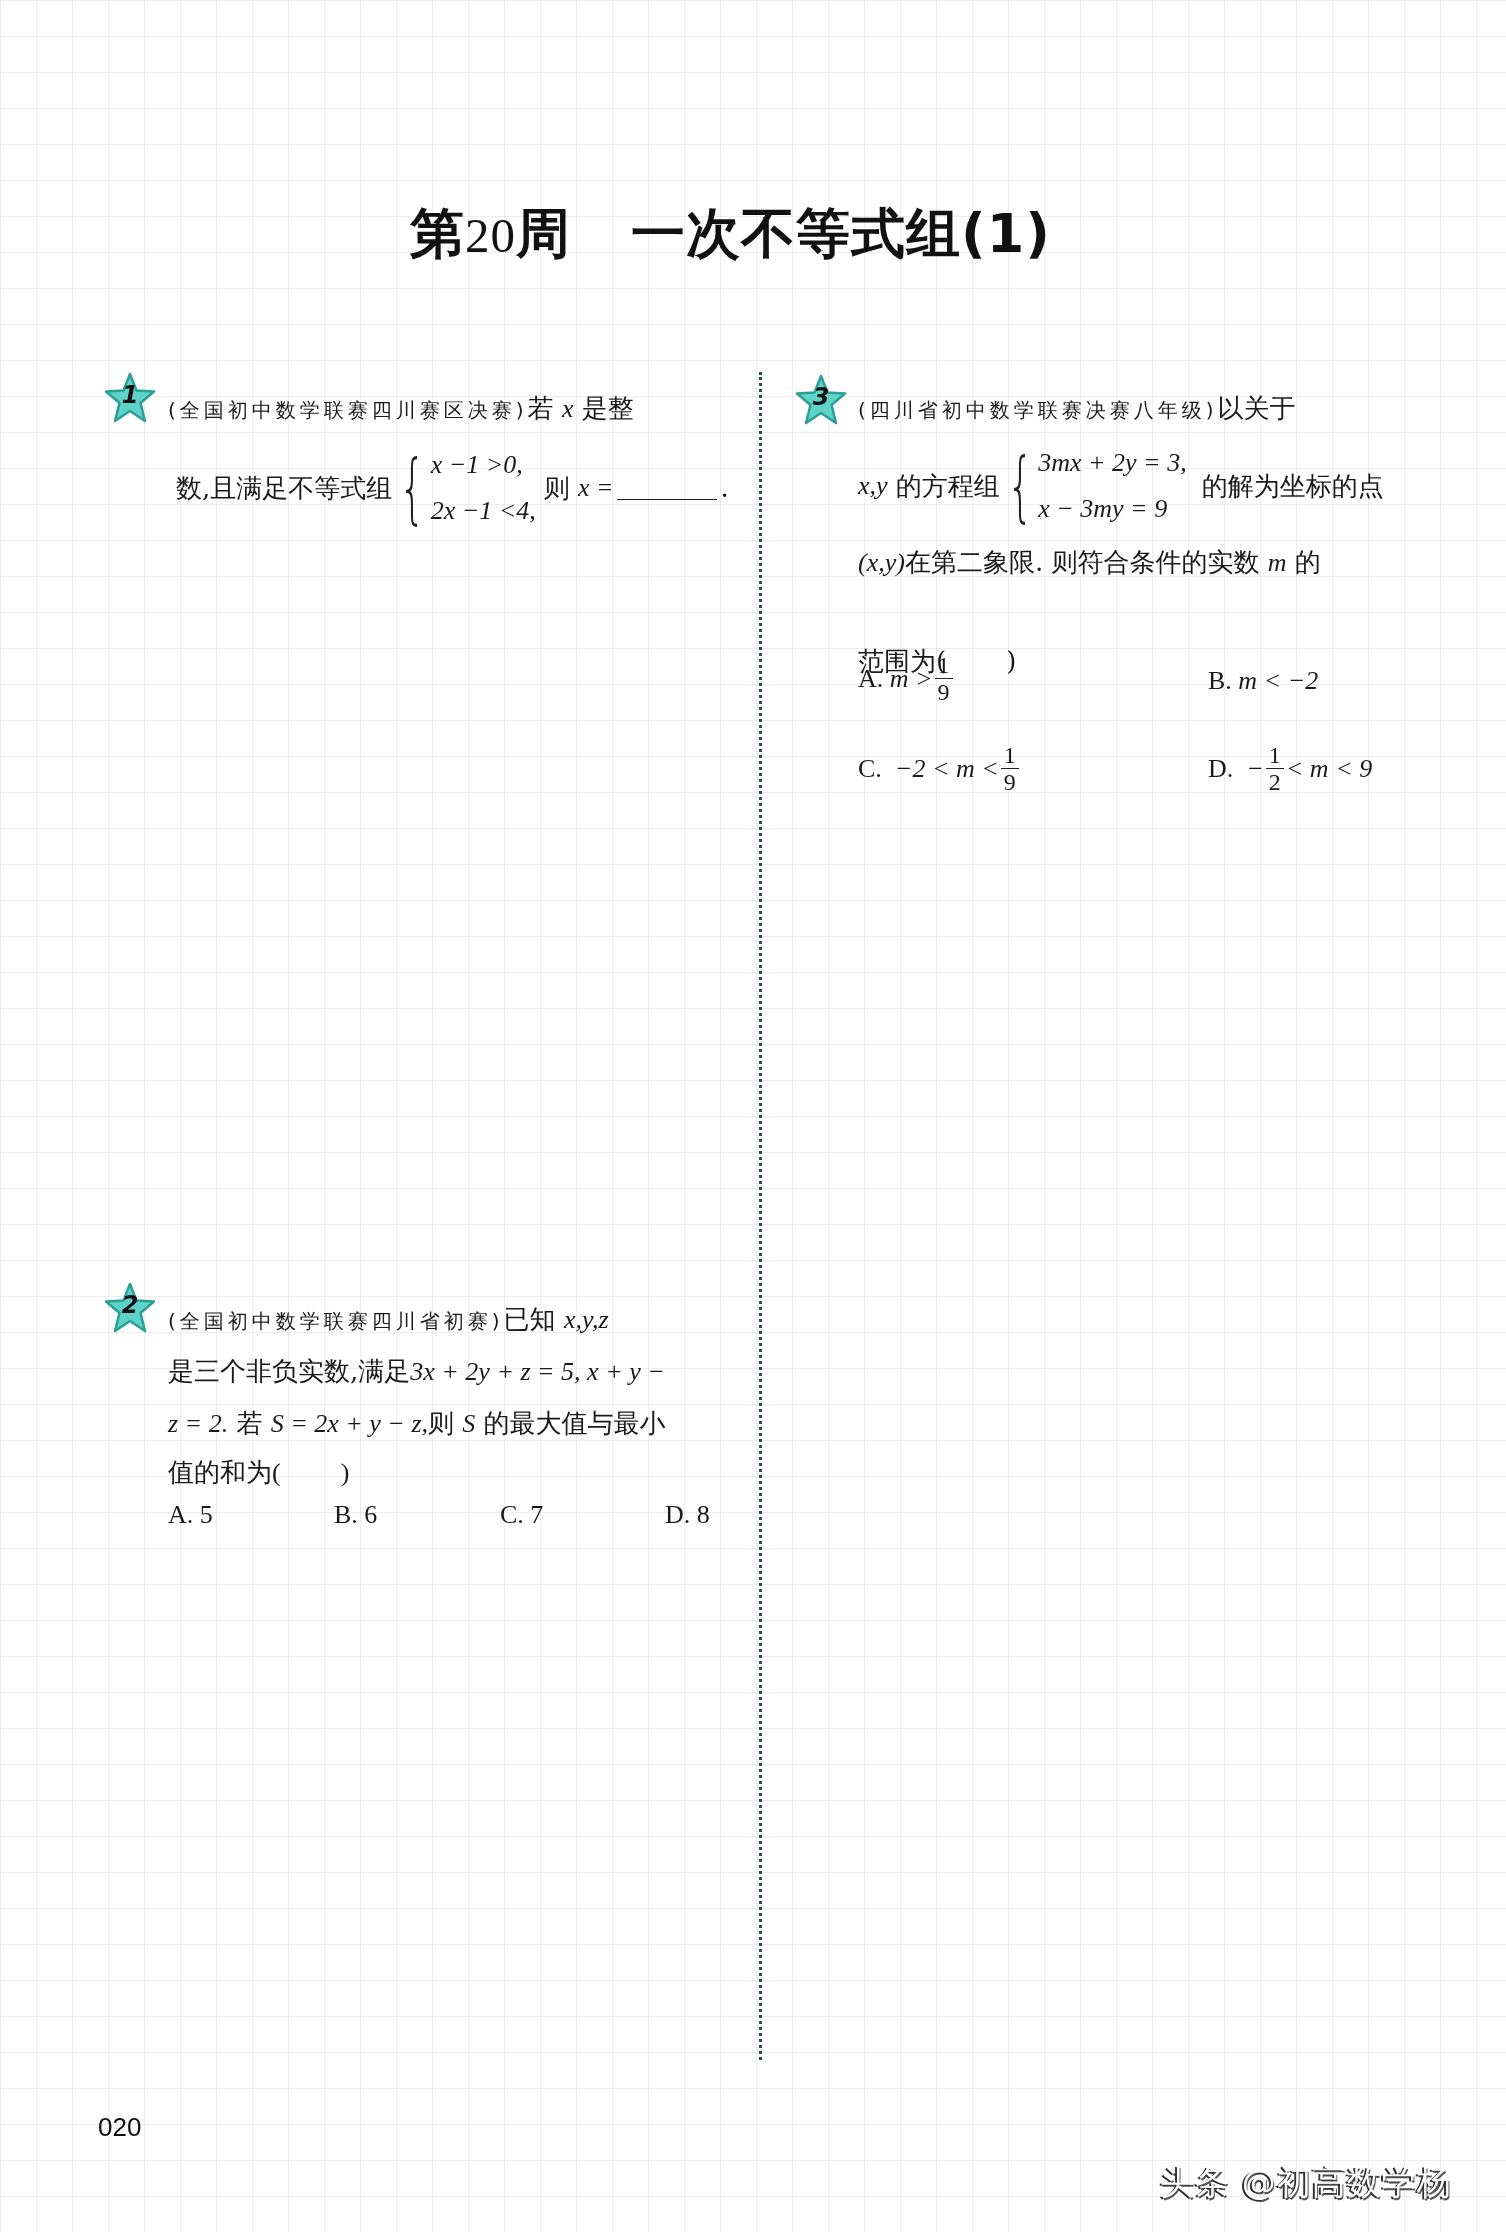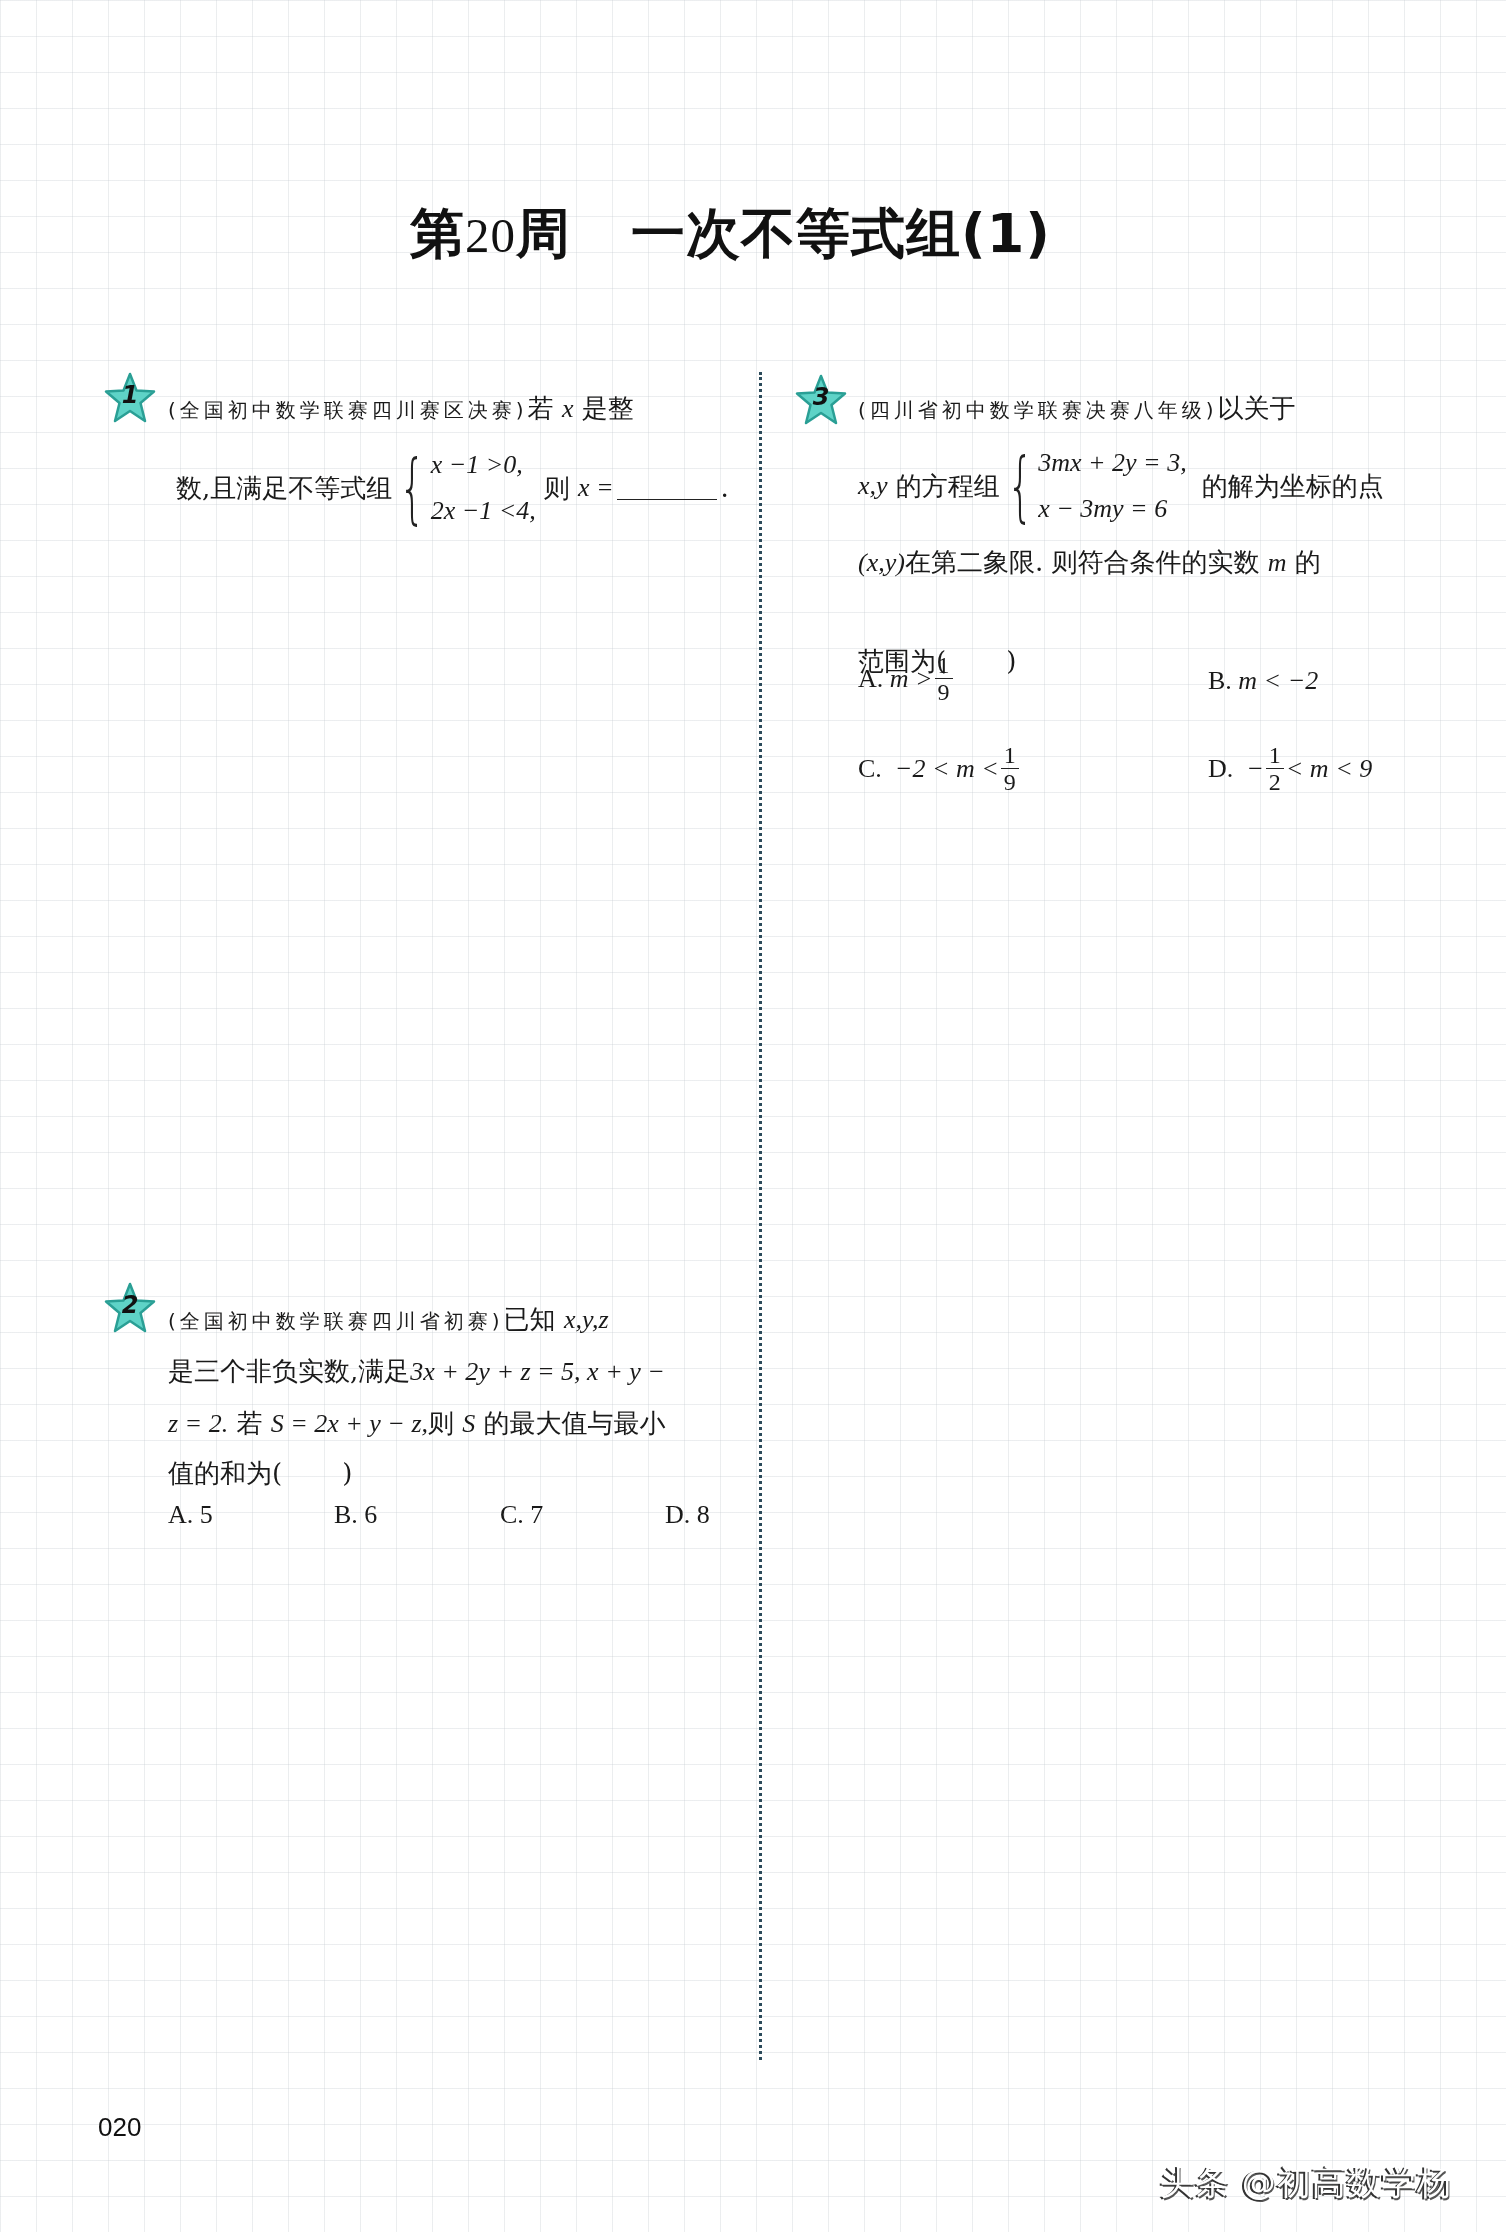--- a/index.html
+++ b/index.html
@@ -92,21 +92,21 @@
 </div>
 <div class="abs line" style="left:168px; top:1304px;">
   <span class="src">(全国初中数学联赛四川省初赛)</span><span>已知</span> <span class="it">x,y,z</span>
 </div>
 <div class="abs line" style="left:168px; top:1356px;">
   <span>是三个非负实数,满足</span><span class="it">3x + 2y + z = 5, x + y −</span>
 </div>
 <div class="abs line" style="left:168px; top:1408px;">
   <span class="it">z = 2.</span> <span>若</span> <span class="it">S = 2x + y − z,</span><span>则</span> <span class="it">S</span> <span>的最大值与最小</span>
 </div>
-<div class="abs line" style="left:168px; top:1458px;">
+<div class="abs line" style="left:168px; top:1458px;font-family:Liberation Serif, serif;">
   <span>值的和为(</span><span class="paren-blank"></span><span>)</span>
 </div>
 <div class="abs opt" style="left:168px; top:1500px;">A. 5</div>
 <div class="abs opt" style="left:334px; top:1500px;">B. 6</div>
 <div class="abs opt" style="left:500px; top:1500px;">C. 7</div>
 <div class="abs opt" style="left:665px; top:1500px;">D. 8</div>
 
 <div class="abs star" style="left:795px; top:374px;">
   <svg viewBox="0 0 52 52">
       <polygon points="26,2 32.5,18.5 50,19.5 36.5,31 41,49 26,39 11,49 15.5,31 2,19.5 19.5,18.5" fill="#5fd3c7" stroke="#2a9f95" stroke-width="2.5" stroke-linejoin="round"></polygon>
@@ -115,21 +115,21 @@
 </div>
 <div class="abs line" style="left:858px; top:393px;">
   <span class="src">(四川省初中数学联赛决赛八年级)</span><span>以关于</span>
 </div>
 <div class="abs line" style="left:858px; top:448px; display:flex; align-items:center;">
   <span class="it">x,y</span>&nbsp;<span>的方程组</span>
   <span class="brace-group">
     <span class="brace">{</span>
     <span class="sys">
       <span class="it">3mx + 2y = 3,</span>
-      <span class="it">x − 3my = 6</span>
+      <span class="it">x − 3my = 9</span>
     </span>
   </span>
   <span style="margin-left:15px;text-align:right;">的解为坐标的点</span>
 </div>
 <div class="abs line" style="left:858px; top:547px;">
   <span class="it">(x,y)</span><span>在第二象限. 则符合条件的实数</span> <span class="it">m</span> <span>的</span>
 </div>
 <div class="abs line" style="left:858px; top:598px;margin-top:48px;">
   <span>范围为(</span><span class="paren-blank"></span><span>)</span>
 </div>

